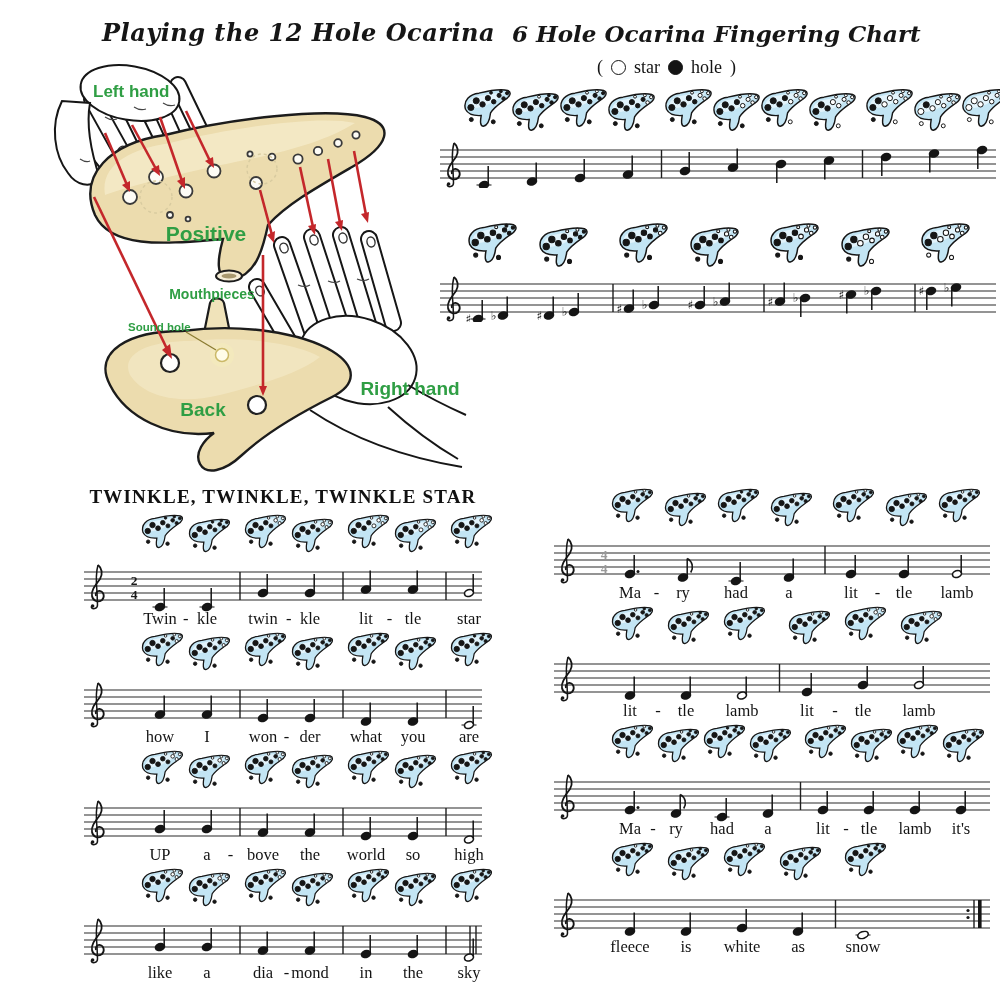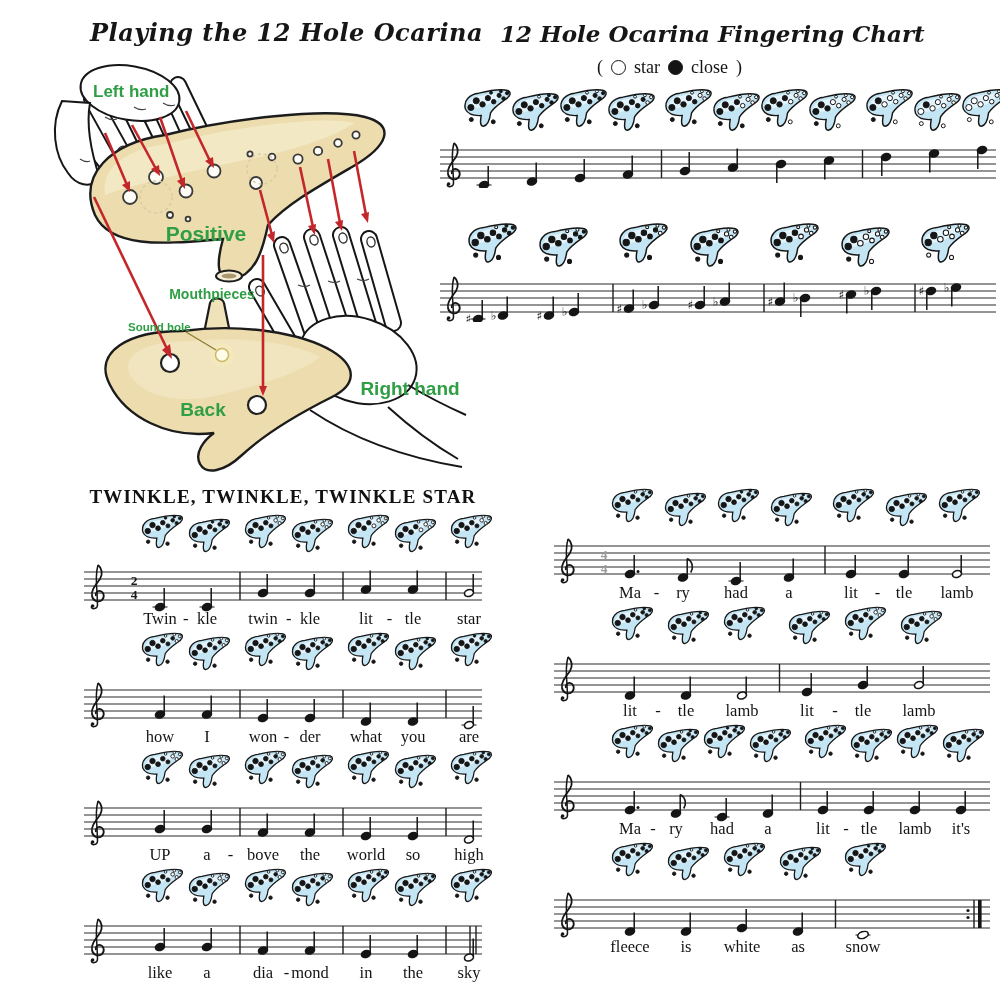--- a/index.html
+++ b/index.html
@@ -1,19 +1,19 @@
 <!DOCTYPE html>
 <html><head>
 <meta charset="utf-8">
 <style>
   html,body{margin:0;padding:0;}
   body{width:1000px;height:1000px;background:#ffffff;position:relative;
        font-family:"Liberation Serif",serif;color:#141414;overflow:hidden;}
   .abs{position:absolute;}
-  .title-script{font-family:"DejaVu Serif",serif;font-style:italic;font-weight:700;color:#161616;white-space:nowrap;}
+  .title-script{font-family:"DejaVu Serif",serif;font-style:italic;font-weight:700;color:#161616;white-space:nowrap;margin-left:12px;}
   #titleL{left:90px;top:18px;font-size:24px;letter-spacing:.5px;}
   #titleR{left:500px;top:20px;font-size:23px;}
   #legend{left:597px;top:57px;display:flex;align-items:center;gap:8px;font-size:18px;}
   .lg-c{width:13px;height:13px;border-radius:50%;border:1.8px solid #141414;display:inline-block;background:#fff;}
   .lg-c.f{background:#141414;}
   .song{position:absolute;}
   .song-title{text-align:center;font-weight:700;font-size:19px;letter-spacing:1.2px;color:#111;
               font-family:"Liberation Serif",serif;margin-bottom:4px;white-space:nowrap;}
   .line{position:relative;height:118px;}
   .ocrow{position:relative;height:50px;}
@@ -26,28 +26,28 @@
   .lyr{font:16.5px "Liberation Serif",serif;fill:#141414;text-anchor:middle;}
   .acc{font:12px "DejaVu Sans",sans-serif;fill:#141414;text-anchor:middle;}
   .gl{fill:#2f9e44;font-family:"Liberation Sans",sans-serif;font-weight:700;}
 </style>
 </head>
 <body>
 
 <div id="poster">
 
   <div id="titleL" class="abs title-script">Playing the 12 Hole Ocarina</div>
-  <div id="titleR" class="abs title-script">12 Hole Ocarina Fingering Chart</div>
+  <div id="titleR" class="abs title-script">6 Hole Ocarina Fingering Chart</div>
 
   <div id="legend" class="abs">
     <span>(</span>
     <span class="lg-c"></span>
     <span>star</span>
     <span class="lg-c f"></span>
-    <span>close</span>
+    <span>hole</span>
     <span>)</span>
   </div>
 
   <svg class="abs" style="left:10px;top:55px" width="458" height="430" viewBox="0 0 458 430">
 
     <g>
       <g stroke="#161616" stroke-width="18" stroke-linecap="round">
           <path d="M82 44 L112 98"></path>
           <path d="M108 30 L140 95"></path>
           <path d="M138 26 L168 92"></path>

